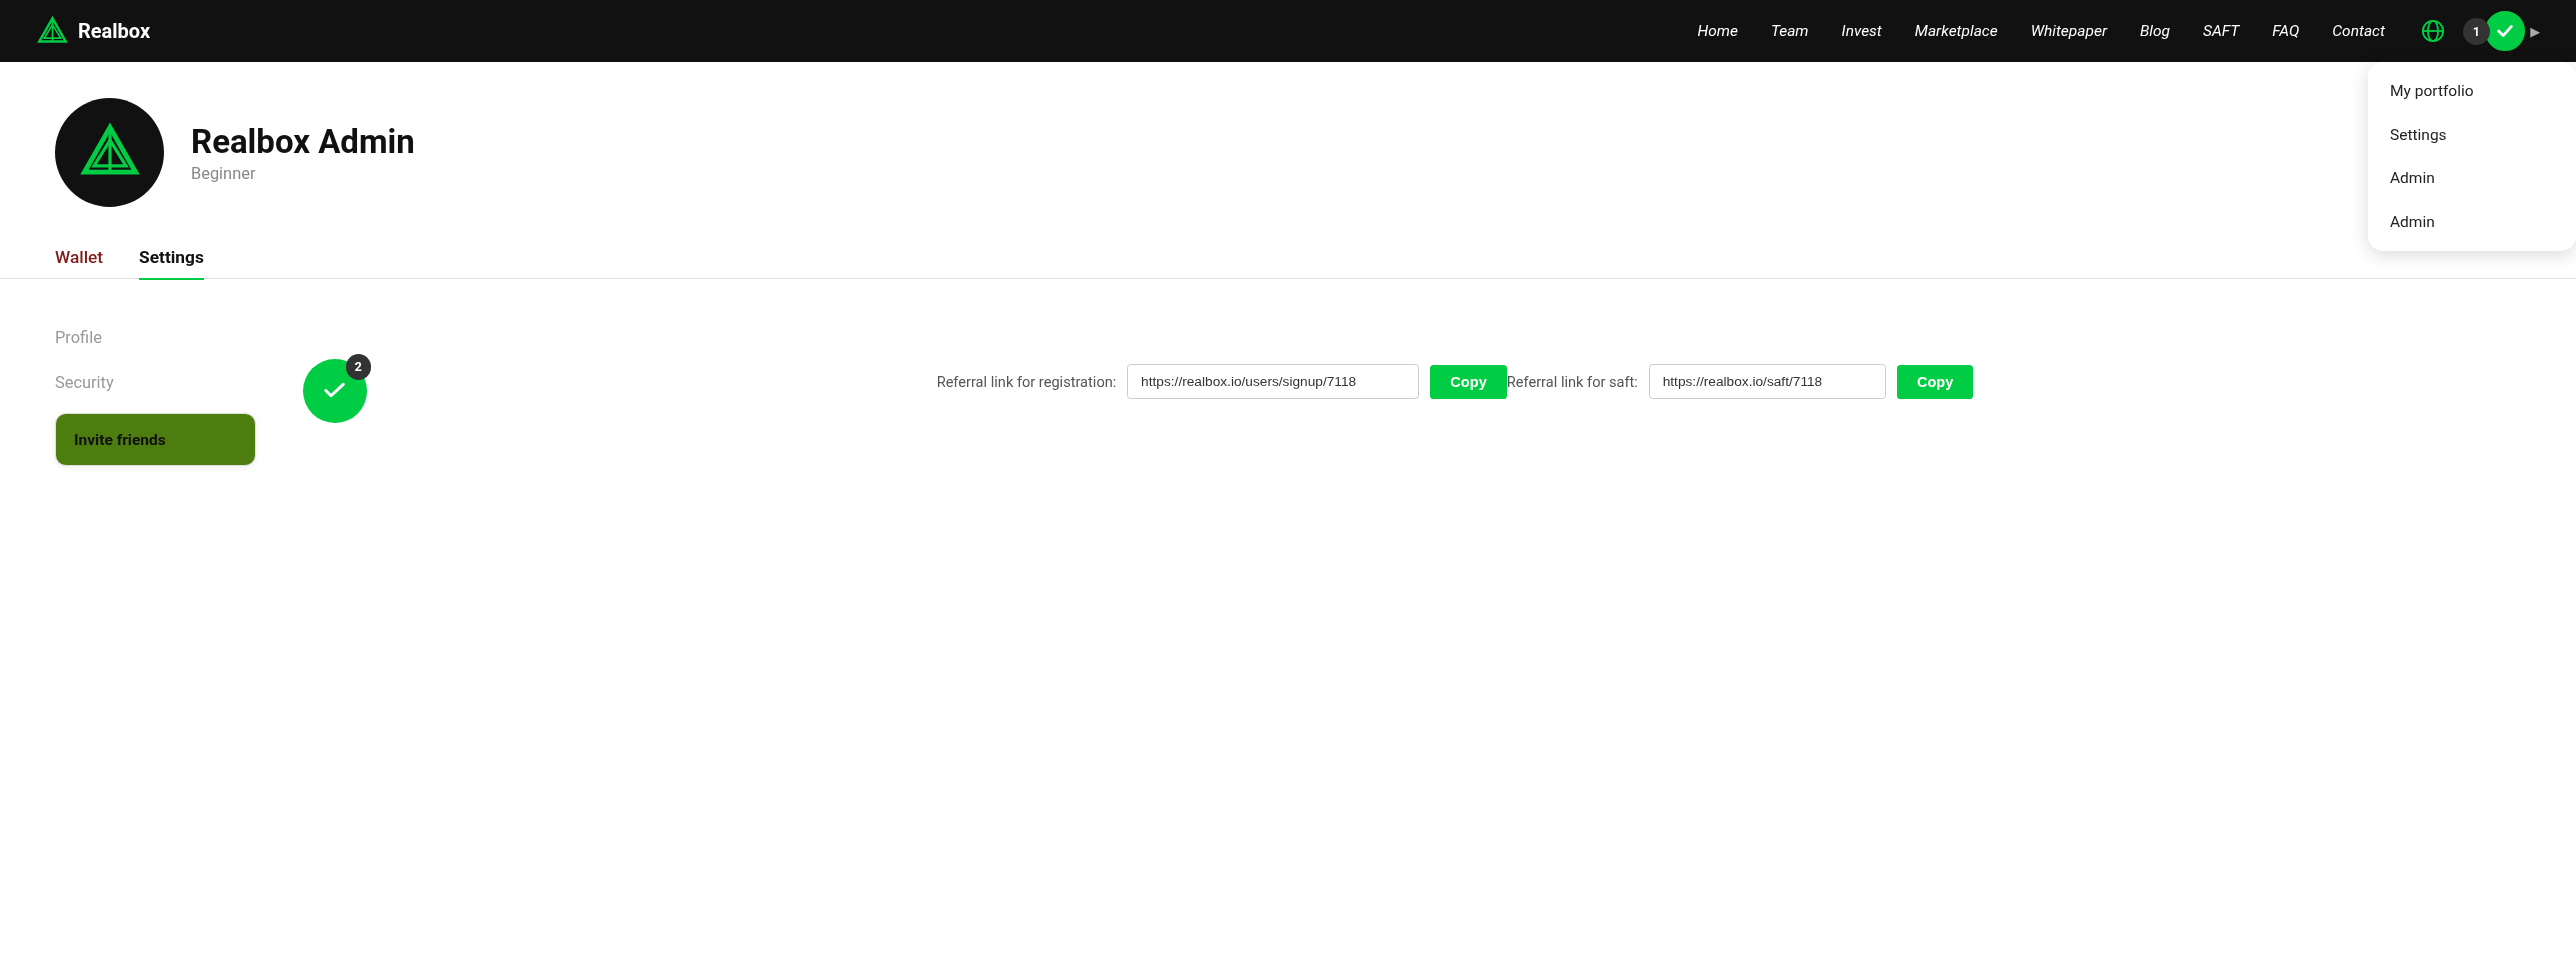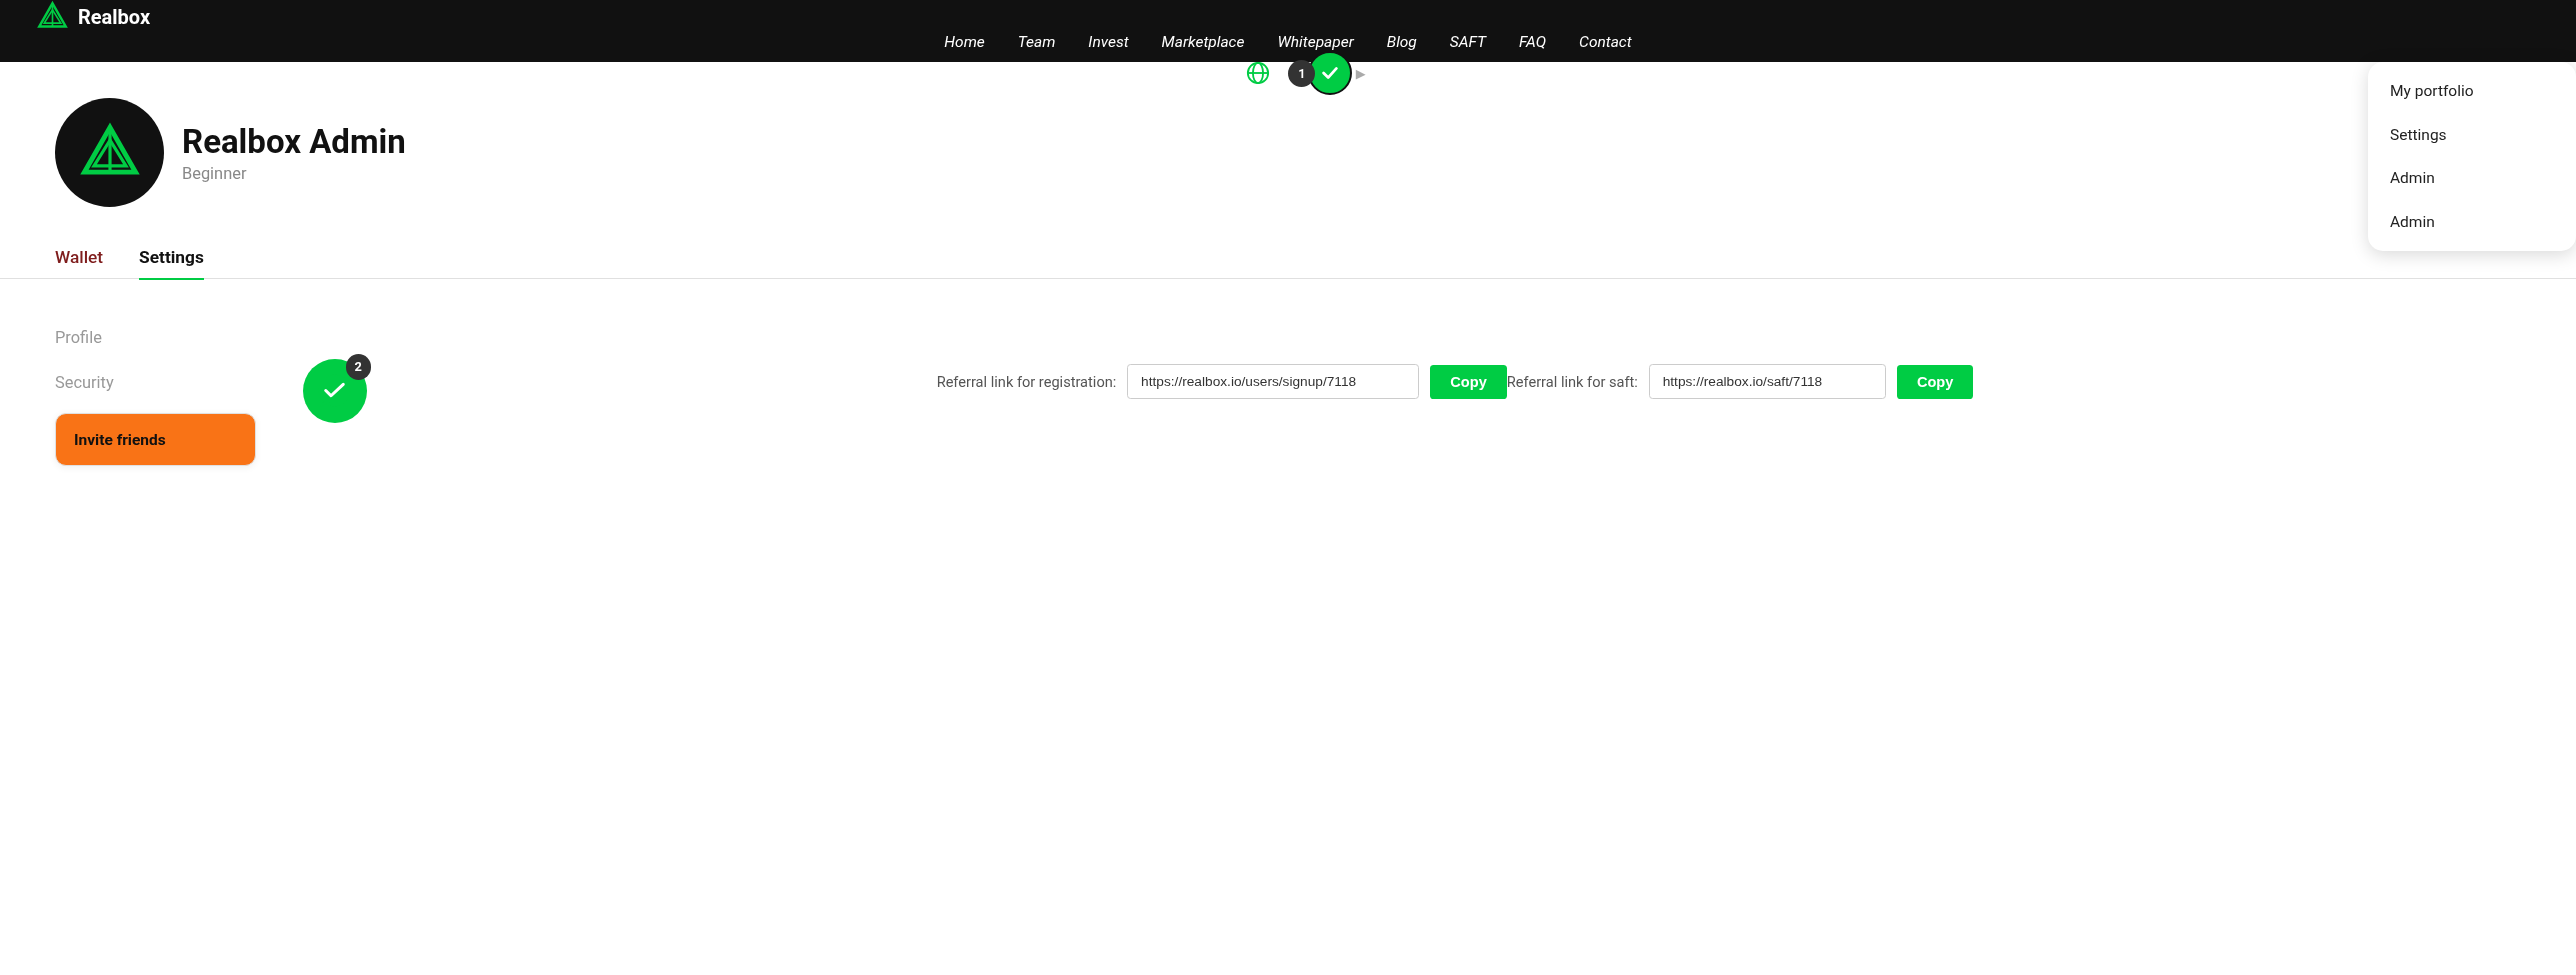--- a/index.html
+++ b/index.html
@@ -7,21 +7,20 @@
 
     
     .navbar {
       background: #111;
       display: flex;
       align-items: center;
       padding: 0 36px;
       height: 62px;
       position: relative;
       z-index: 100;
-      flex-direction: column;
     }
     .navbar-logo {
       display: flex;
       align-items: center;
       gap: 9px;
       color: white;
       font-size: 20px;
       font-weight: 700;
       margin-right: auto;
     }
@@ -119,21 +118,21 @@
     .main-content {
       background: white;
       min-height: calc(100vh - 62px);
     }
 
     
     .profile-header {
       padding: 36px 52px 0 55px;
       display: flex;
       align-items: center;
-      gap: 18px;
+      gap: 27px;
     }
     .avatar-circle {
       width: 109px;
       height: 109px;
       background: #111;
       border-radius: 50%;
       display: flex;
       align-items: center;
       justify-content: center;
       flex-shrink: 0;
@@ -204,21 +203,21 @@
       width: 201px;
       flex-shrink: 0;
     }
     .sidebar-item {
       padding: 12.8px 0;
       font-size: 16.4px;
       color: #999;
       cursor: pointer;
     }
     .invite-friends-box {
-      background: #f97316;
+      background: #4d7c0f;
       border: 0.9px solid #e0e0e0;
       border-radius: 11px;
       padding: 16.4px 18px;
       font-size: 15.5px;
       font-weight: 700;
       color: #111;
       cursor: pointer;
       margin-top: 9px;
       box-shadow: 0 1.8px 7.3px rgba(0,0,0,0.06);
     }

